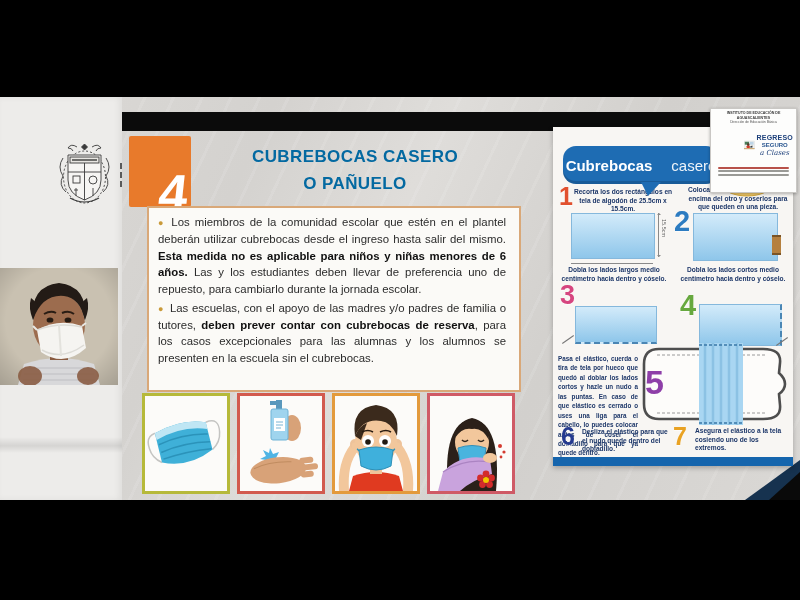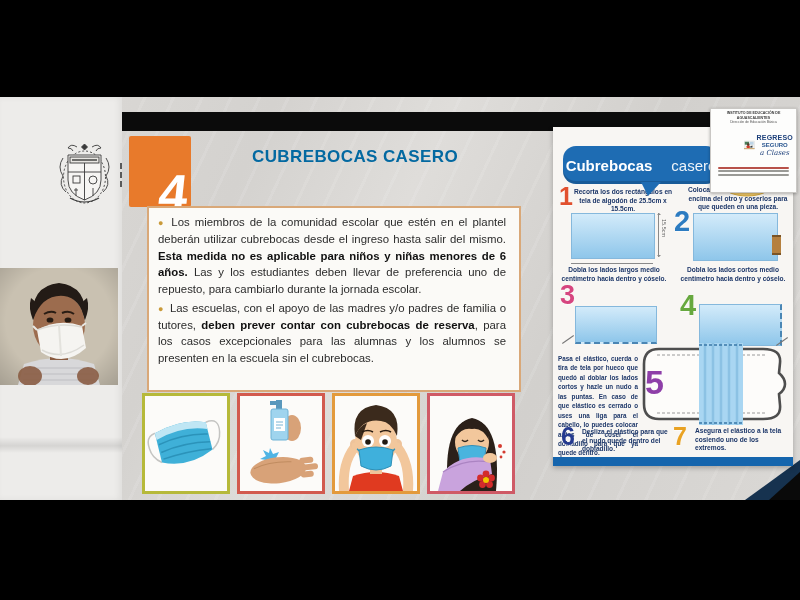--- a/index.html
+++ b/index.html
@@ -128,20 +128,21 @@
   </div>
 
   <div class="slide-topbar"></div>
 
   <div class="logo4">
     <span>4</span>
   </div>
 
   <div class="title">
     <div>CUBREBOCAS CASERO</div>
+    <div>O PAÑUELO</div>
   </div>
 
   <div class="textbox">
     <p class="bullet"><span class="dot">●</span><span>Los miembros de la comunidad escolar que estén en el plantel deberán utilizar cubrebocas desde el ingreso hasta salir del mismo. </span><b>Esta medida no es aplicable para niños y niñas menores de 6 años.</b><span> Las y los estudiantes deben llevar de preferencia uno de repuesto, para cambiarlo durante la jornada escolar.</span></p>
     <p class="bullet"><span class="dot">●</span><span>Las escuelas, con el apoyo de las madres y/o padres de familia o tutores, </span><b>deben prever contar con cubrebocas de reserva</b><span>, para los casos excepcionales para las alumnas y los alumnos se presenten en la escuela sin el cubrebocas.</span></p>
   </div>
 
   <div class="cards">
     <div class="card c1">
       <svg viewBox="0 0 82 95">

